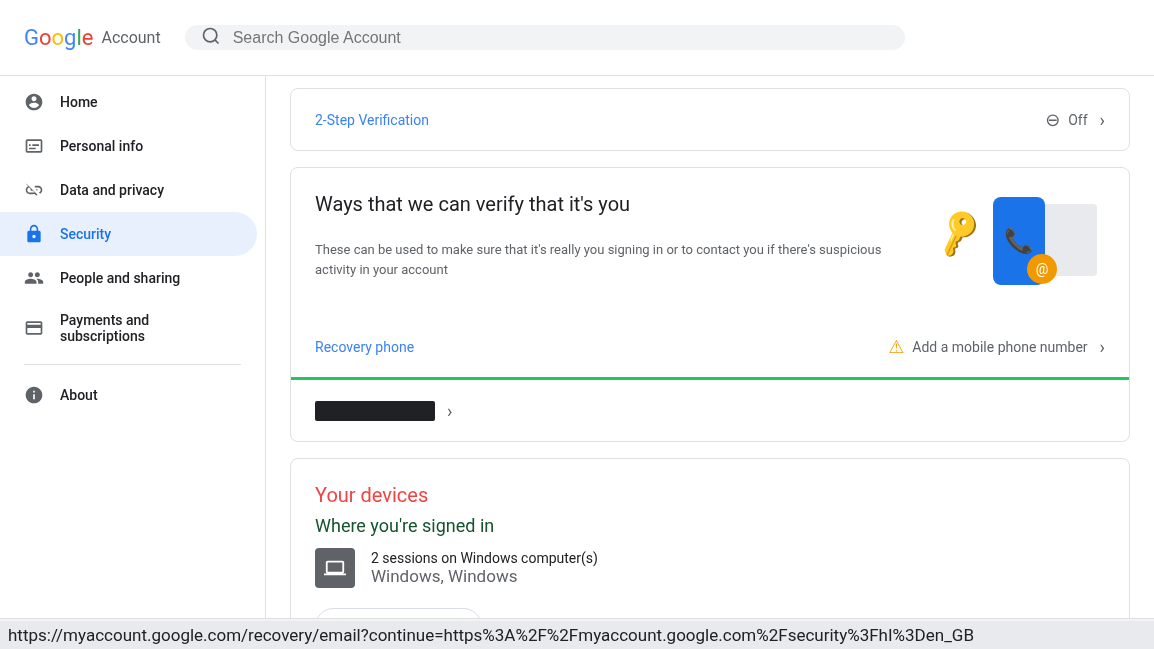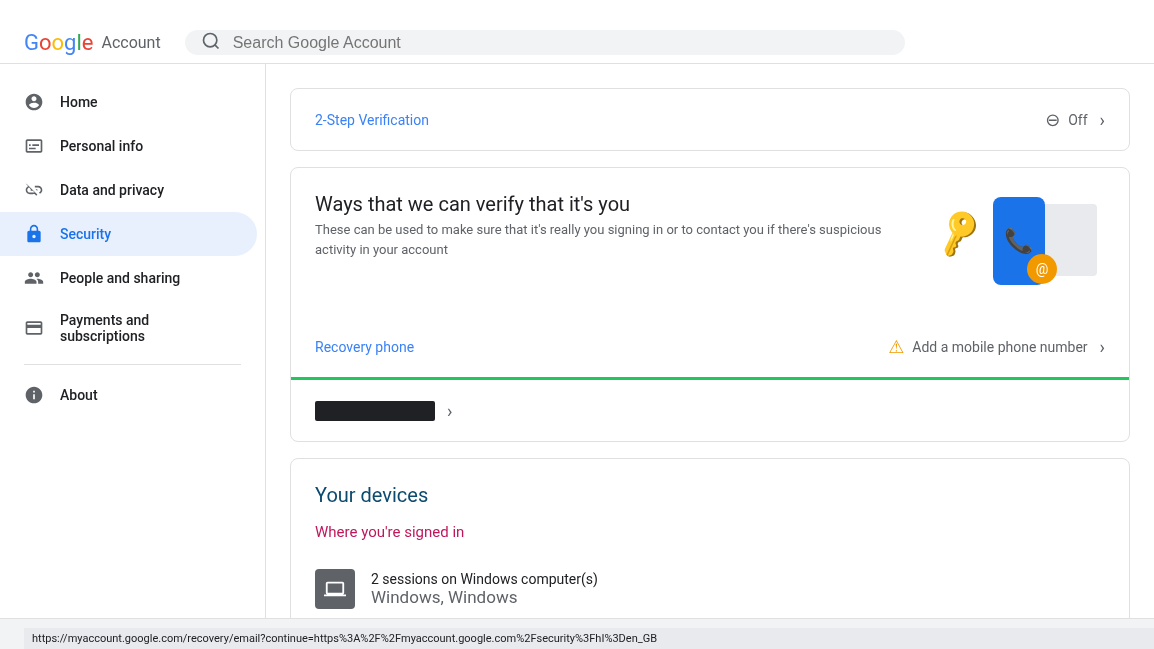--- a/index.html
+++ b/index.html
@@ -1,23 +1,23 @@
 <!DOCTYPE html>
 <html><head>
   <meta charset="utf-8">
   <style>
     * { margin: 0; padding: 0; box-sizing: border-box; }
     body { font-family: 'Google Sans', Roboto, Arial, sans-serif; background: #fff; color: #202124; font-size: 14px; }
 
     
     .header {
       display: flex;
-      align-items: flex-end;
+      align-items: center;
       padding: 8px 24px;
-      height: 64px;
+      height: 76px;
       border-bottom: 1px solid #e0e0e0;
       position: fixed;
       top: 0; left: 0; right: 0;
       background: #fff;
       z-index: 100;
     }
     .logo {
       display: flex;
       align-items: center;
       gap: 4px;
@@ -176,21 +176,21 @@
       padding: 24px;
       gap: 16px;
     }
     .verify-text {
       flex: 1;
     }
     .verify-title {
       font-size: 20px;
       font-weight: 400;
       color: #202124;
-      margin-bottom: 4px;
+      margin-bottom: 24px;
     }
     .verify-desc {
       font-size: 13px;
       color: #5f6368;
       line-height: 1.5;
     }
     .verify-illustration {
       width: 180px;
       flex-shrink: 0;
       display: flex;
@@ -255,27 +255,27 @@
     
     .devices-card {
       border: 1px solid #e0e0e0;
       border-radius: 8px;
       padding: 24px;
       margin-bottom: 16px;
     }
     .devices-title {
       font-size: 20px;
       font-weight: 400;
-      color: #0c4a6e;
-      margin-bottom: 16px;
+      color: #ef4444;
+      margin-bottom: 8px;
     }
     .devices-subtitle {
-      font-size: 15px;
-      color: #be185d;
-      margin-bottom: 20px;
+      font-size: 18px;
+      color: #14532d;
+      margin-bottom: 4px;
     }
     .device-row {
       display: flex;
       align-items: center;
       gap: 16px;
       padding: 8px 0;
       margin-bottom: 12px;
     }
     .device-icon-box {
       width: 40px;
@@ -332,24 +332,23 @@
       text-decoration: none;
     }
 
     .url-bar {
       position: fixed;
       bottom: 0;
       left: 0;
       right: 0;
       background: #e8eaed;
       padding: 4px 8px;
-      font-size: 11px;
+      font-size: 17px;
       color: #202124;
       z-index: 200;
-      margin-left: 24px;
     }
 
     .redacted-bar {
       display: inline-block;
       background: #202124;
       border-radius: 2px;
       width: 120px;
       height: 20px;
       vertical-align: middle;
     }

